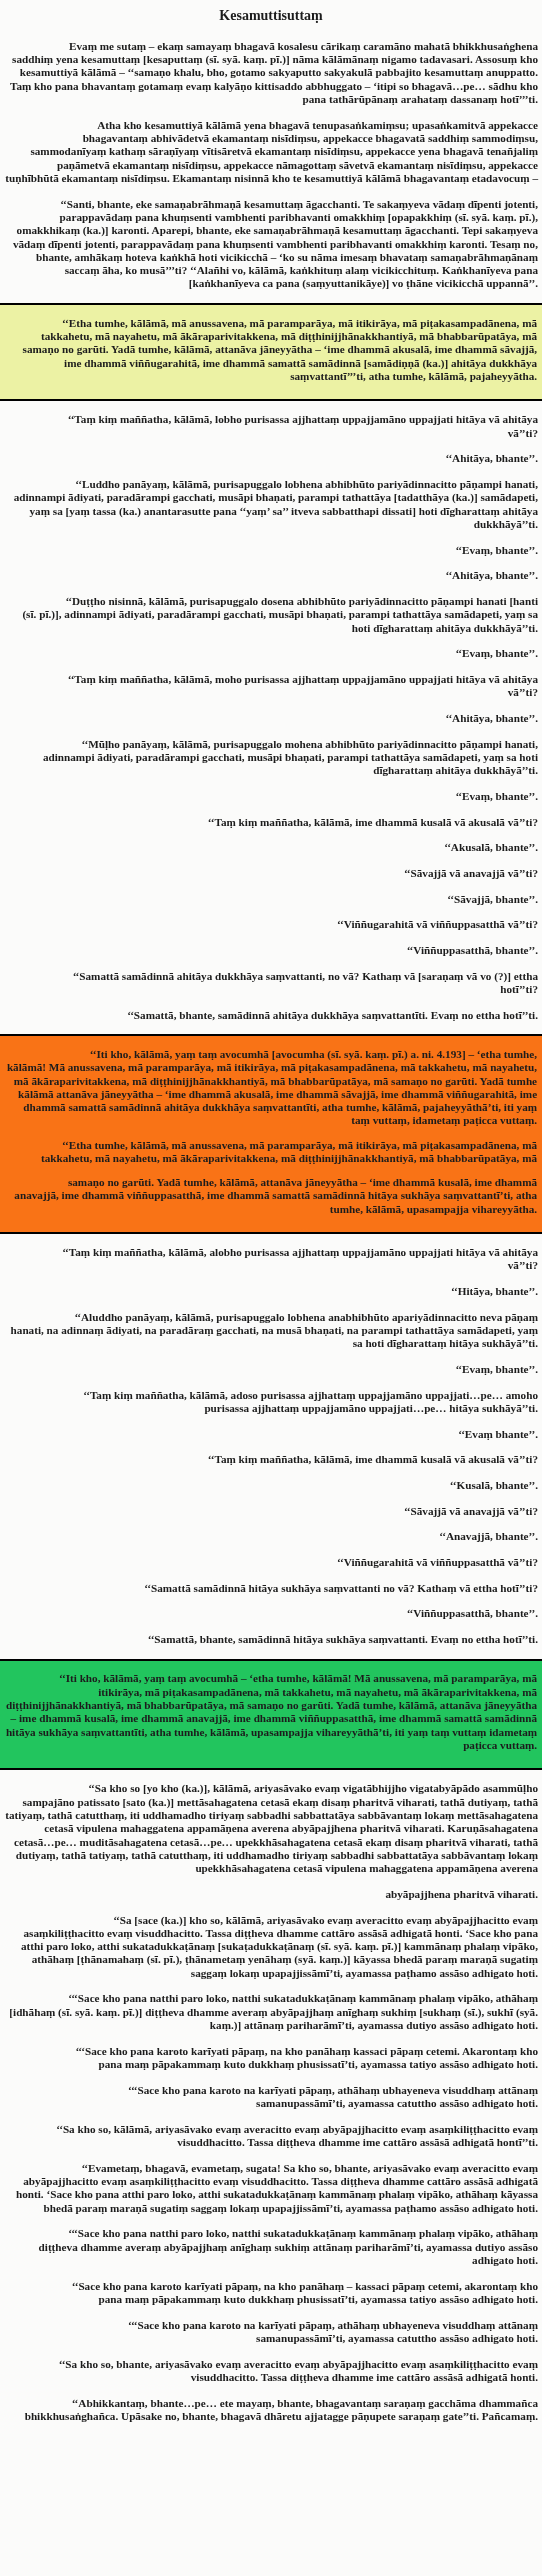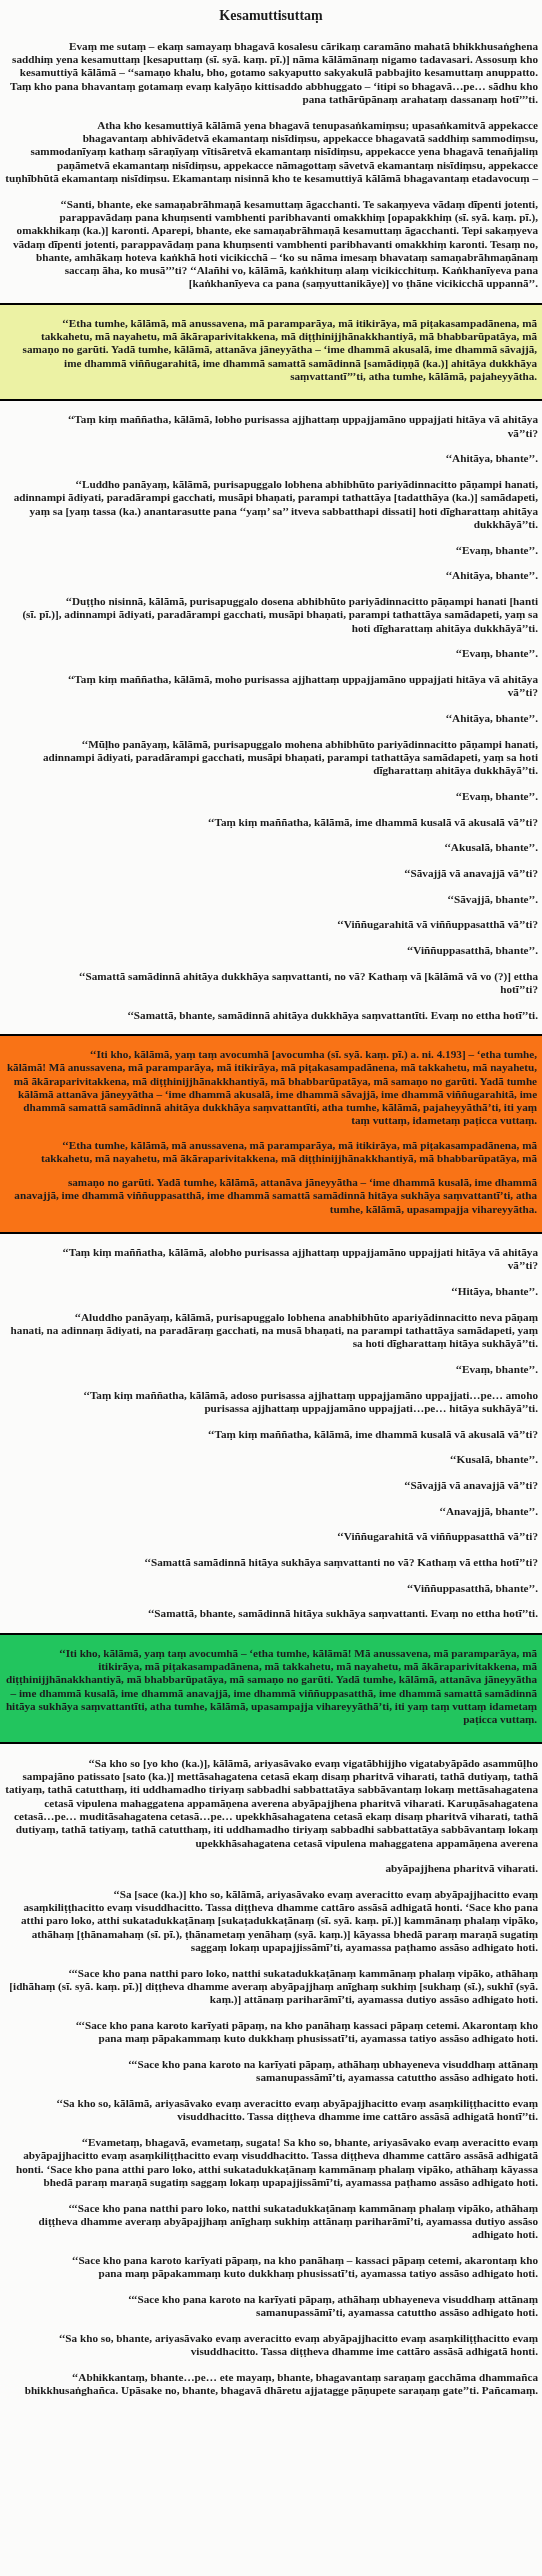--- a/index.html
+++ b/index.html
@@ -64,32 +64,33 @@
       <p class="para">‘‘Taṃ kiṃ maññatha, kālāmā, moho purisassa ajjhattaṃ uppajjamāno uppajjati hitāya vā ahitāya vā’’ti?</p>
       <p class="para">‘‘Ahitāya, bhante’’.</p>
       <p class="para">‘‘Mūḷho panāyaṃ, kālāmā, purisapuggalo mohena abhibhūto pariyādinnacitto pāṇampi hanati, adinnampi ādiyati, paradārampi gacchati, musāpi bhaṇati, parampi tathattāya samādapeti, yaṃ sa hoti dīgharattaṃ ahitāya dukkhāyā’’ti.</p>
       <p class="para">‘‘Evaṃ, bhante’’.</p>
       <p class="para">‘‘Taṃ kiṃ maññatha, kālāmā, ime dhammā kusalā vā akusalā vā’’ti?</p>
       <p class="para">‘‘Akusalā, bhante’’.</p>
       <p class="para">‘‘Sāvajjā vā anavajjā vā’’ti?</p>
       <p class="para">‘‘Sāvajjā, bhante’’.</p>
       <p class="para">‘‘Viññugarahitā vā viññuppasatthā vā’’ti?</p>
       <p class="para">‘‘Viññuppasatthā, bhante’’.</p>
-      <p class="para">‘‘Samattā samādinnā ahitāya dukkhāya saṃvattanti, no vā? Kathaṃ vā [kālāmā vā vo (?)] ettha hotī’’ti?</p>
+      <p class="para">‘‘Samattā samādinnā ahitāya dukkhāya saṃvattanti, no vā? Kathaṃ vā [saraṇaṃ vā vo (?)] ettha hotī’’ti?</p>
       <p class="para">‘‘Samattā, bhante, samādinnā ahitāya dukkhāya saṃvattantīti. Evaṃ no ettha hotī’’ti.</p>
       <div class="hl" style="background: #f97316; border-top-color: rgb(0, 0, 0); border-bottom-color: rgb(0, 0, 0);">
         <p class="para">‘‘Iti kho, kālāmā, yaṃ taṃ avocumhā [avocumha (sī. syā. kaṃ. pī.) a. ni. 4.193] – ‘etha tumhe, kālāmā! Mā anussavena, mā paramparāya, mā itikirāya, mā piṭakasampadānena, mā takkahetu, mā nayahetu, mā ākāraparivitakkena, mā diṭṭhinijjhānakkhantiyā, mā bhabbarūpatāya, mā samaṇo no garūti. Yadā tumhe kālāmā attanāva jāneyyātha – ‘ime dhammā akusalā, ime dhammā sāvajjā, ime dhammā viññugarahitā, ime dhammā samattā samādinnā ahitāya dukkhāya saṃvattantīti, atha tumhe, kālāmā, pajaheyyāthā’ti, iti yaṃ taṃ vuttaṃ, idametaṃ paṭicca vuttaṃ.</p>
         <p class="para">‘‘Etha tumhe, kālāmā, mā anussavena, mā paramparāya, mā itikirāya, mā piṭakasampadānena, mā takkahetu, mā nayahetu, mā ākāraparivitakkena, mā diṭṭhinijjhānakkhantiyā, mā bhabbarūpatāya, mā</p>
         <p class="para">samaṇo no garūti. Yadā tumhe, kālāmā, attanāva jāneyyātha – ‘ime dhammā kusalā, ime dhammā anavajjā, ime dhammā viññuppasatthā, ime dhammā samattā samādinnā hitāya sukhāya saṃvattantī’ti, atha tumhe, kālāmā, upasampajja vihareyyātha.</p>
       </div>
       <p class="para">‘‘Taṃ kiṃ maññatha, kālāmā, alobho purisassa ajjhattaṃ uppajjamāno uppajjati hitāya vā ahitāya vā’’ti?</p>
       <p class="para">‘‘Hitāya, bhante’’.</p>
       <p class="para">‘‘Aluddho panāyaṃ, kālāmā, purisapuggalo lobhena anabhibhūto apariyādinnacitto neva pāṇaṃ hanati, na adinnaṃ ādiyati, na paradāraṃ gacchati, na musā bhaṇati, na parampi tathattāya samādapeti, yaṃ sa hoti dīgharattaṃ hitāya sukhāyā’’ti.</p>
       <p class="para">‘‘Evaṃ, bhante’’.</p>
       <p class="para">‘‘Taṃ kiṃ maññatha, kālāmā, adoso purisassa ajjhattaṃ uppajjamāno uppajjati…pe… amoho purisassa ajjhattaṃ uppajjamāno uppajjati…pe… hitāya sukhāyā’’ti.</p>
+      <p class="para">‘‘Evaṃ bhante’’.</p>
       <p class="para">‘‘Taṃ kiṃ maññatha, kālāmā, ime dhammā kusalā vā akusalā vā’’ti?</p>
       <p class="para">‘‘Kusalā, bhante’’.</p>
       <p class="para">‘‘Sāvajjā vā anavajjā vā’’ti?</p>
       <p class="para">‘‘Anavajjā, bhante’’.</p>
       <p class="para">‘‘Viññugarahitā vā viññuppasatthā vā’’ti?</p>
       <p class="para">‘‘Samattā samādinnā hitāya sukhāya saṃvattanti no vā? Kathaṃ vā ettha hotī’’ti?</p>
       <p class="para">‘‘Viññuppasatthā, bhante’’.</p>
       <p class="para">‘‘Samattā, bhante, samādinnā hitāya sukhāya saṃvattanti. Evaṃ no ettha hotī’’ti.</p>
       <div class="hl" style="background: #22c55e; border-top-color: rgb(0, 0, 0); border-bottom-color: rgb(0, 0, 0);">
         <p class="para">‘‘Iti kho, kālāmā, yaṃ taṃ avocumhā – ‘etha tumhe, kālāmā! Mā anussavena, mā paramparāya, mā itikirāya, mā piṭakasampadānena, mā takkahetu, mā nayahetu, mā ākāraparivitakkena, mā diṭṭhinijjhānakkhantiyā, mā bhabbarūpatāya, mā samaṇo no garūti. Yadā tumhe, kālāmā, attanāva jāneyyātha – ime dhammā kusalā, ime dhammā anavajjā, ime dhammā viññuppasatthā, ime dhammā samattā samādinnā hitāya sukhāya saṃvattantīti, atha tumhe, kālāmā, upasampajja vihareyyāthā’ti, iti yaṃ taṃ vuttaṃ idametaṃ paṭicca vuttaṃ.</p>

